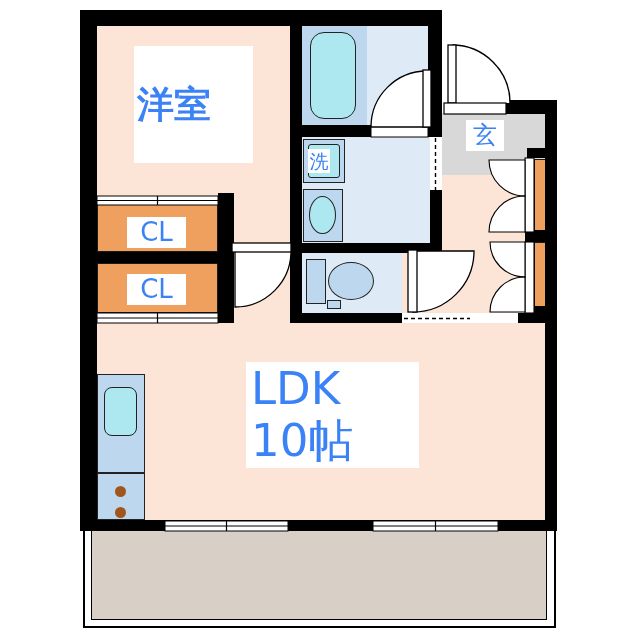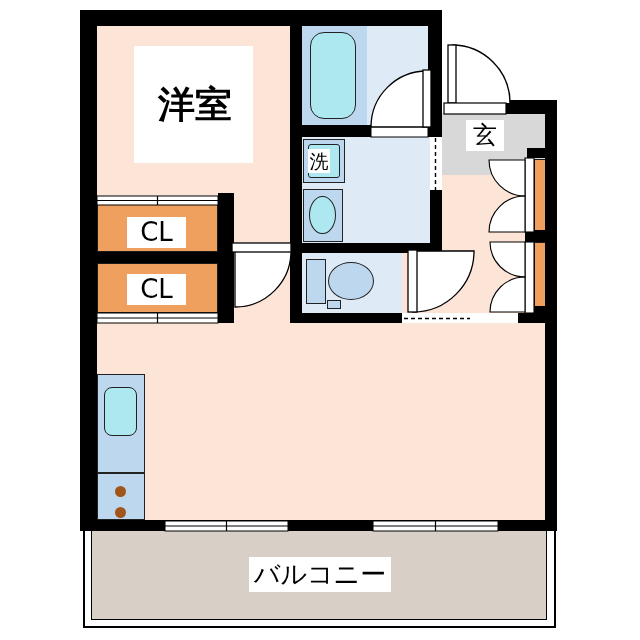--- a/index.html
+++ b/index.html
@@ -1,18 +1,18 @@
 <!DOCTYPE html>
 <html style="--c-wall: #000000; --c-room-peach: #FCE4D6; --c-closet-orange: #EFA05E; --c-wet-floor-light: #DEEBF7; --c-fixture-blue: #BDD7EE; --c-fixture-cyan: #ADE8F1; --c-entrance-gray: #D8D8D8; --c-balcony-tan: #D8D0C6; --c-burner-brown: #A2551B;"><head>
 <meta charset="utf-8">
 <style>
   html,body{margin:0;padding:0;background:#fff;}
   .plan{
     position:relative;width:640px;height:640px;background:#fff;overflow:hidden;
-    font-family:"DejaVu Sans","Liberation Sans",sans-serif;color:#000000;text-align:center;
+    font-family:"DejaVu Sans","Liberation Sans",sans-serif;color:#3b82f6;
   }
   .wall{position:absolute;background:var(--c-wall,#000);}
   .floor{position:absolute;}
   .peach{background:var(--c-room-peach,#FCE4D6);}
   .orange{background:var(--c-closet-orange,#EFA05E);border:1.5px solid #1a1a1a;box-sizing:border-box;}
   .lblue{background:var(--c-wet-floor-light,#DEEBF7);}
   .mblue{background:var(--c-fixture-blue,#BDD7EE);}
   .gray{background:var(--c-entrance-gray,#D8D8D8);}
   .fixture{position:absolute;box-sizing:border-box;}
   .chip{
@@ -155,29 +155,30 @@
   <div class="fixture mblue" style="left:327px;top:300px;width:14px;height:9px;border:1px solid #222;"></div>
   <div class="fixture mblue" style="left:97px;top:374px;width:48px;height:99px;border:1.5px solid #222;"></div>
   <div class="fixture mblue" style="left:97px;top:473px;width:48px;height:47px;border:1.5px solid #222;"></div>
   <div class="fixture cyanfix" style="left:104px;top:387px;width:33px;height:49px;border:1.5px solid #222;border-radius:8px;"></div>
   <div class="burner" style="left:115px;top:486px;"></div>
   <div class="burner" style="left:115px;top:507px;"></div>
 
   <div class="chip room-label" style="left:134px;top:46px;width:116px;height:117px;">
     <span>洋室</span>
   </div>
+  <div class="chip ldk-label" style="left:246px;top:362px;width:168px;height:106px;">
+    <span>LDK</span>
+    <span>10帖</span>
+  </div>
   <div class="chip center cl-label" style="left:127px;top:217px;width:59px;height:31px;">
     <span>CL</span>
   </div>
   <div class="chip center cl-label" style="left:127px;top:274px;width:59px;height:31px;">
     <span>CL</span>
   </div>
   <div class="chip center wash-label" style="left:308px;top:149px;width:22px;height:24px;">
     <span>洗</span>
   </div>
   <div class="chip center small-label" style="left:466px;top:120px;width:38px;height:31px;">
     <span>玄</span>
   </div>
-  <div class="chip center balcony-label" style="left:249px;top:557px;width:142px;height:35px;">
-    <span>バルコニー</span>
-  </div>
 
 </div>
 
 </body></html>

